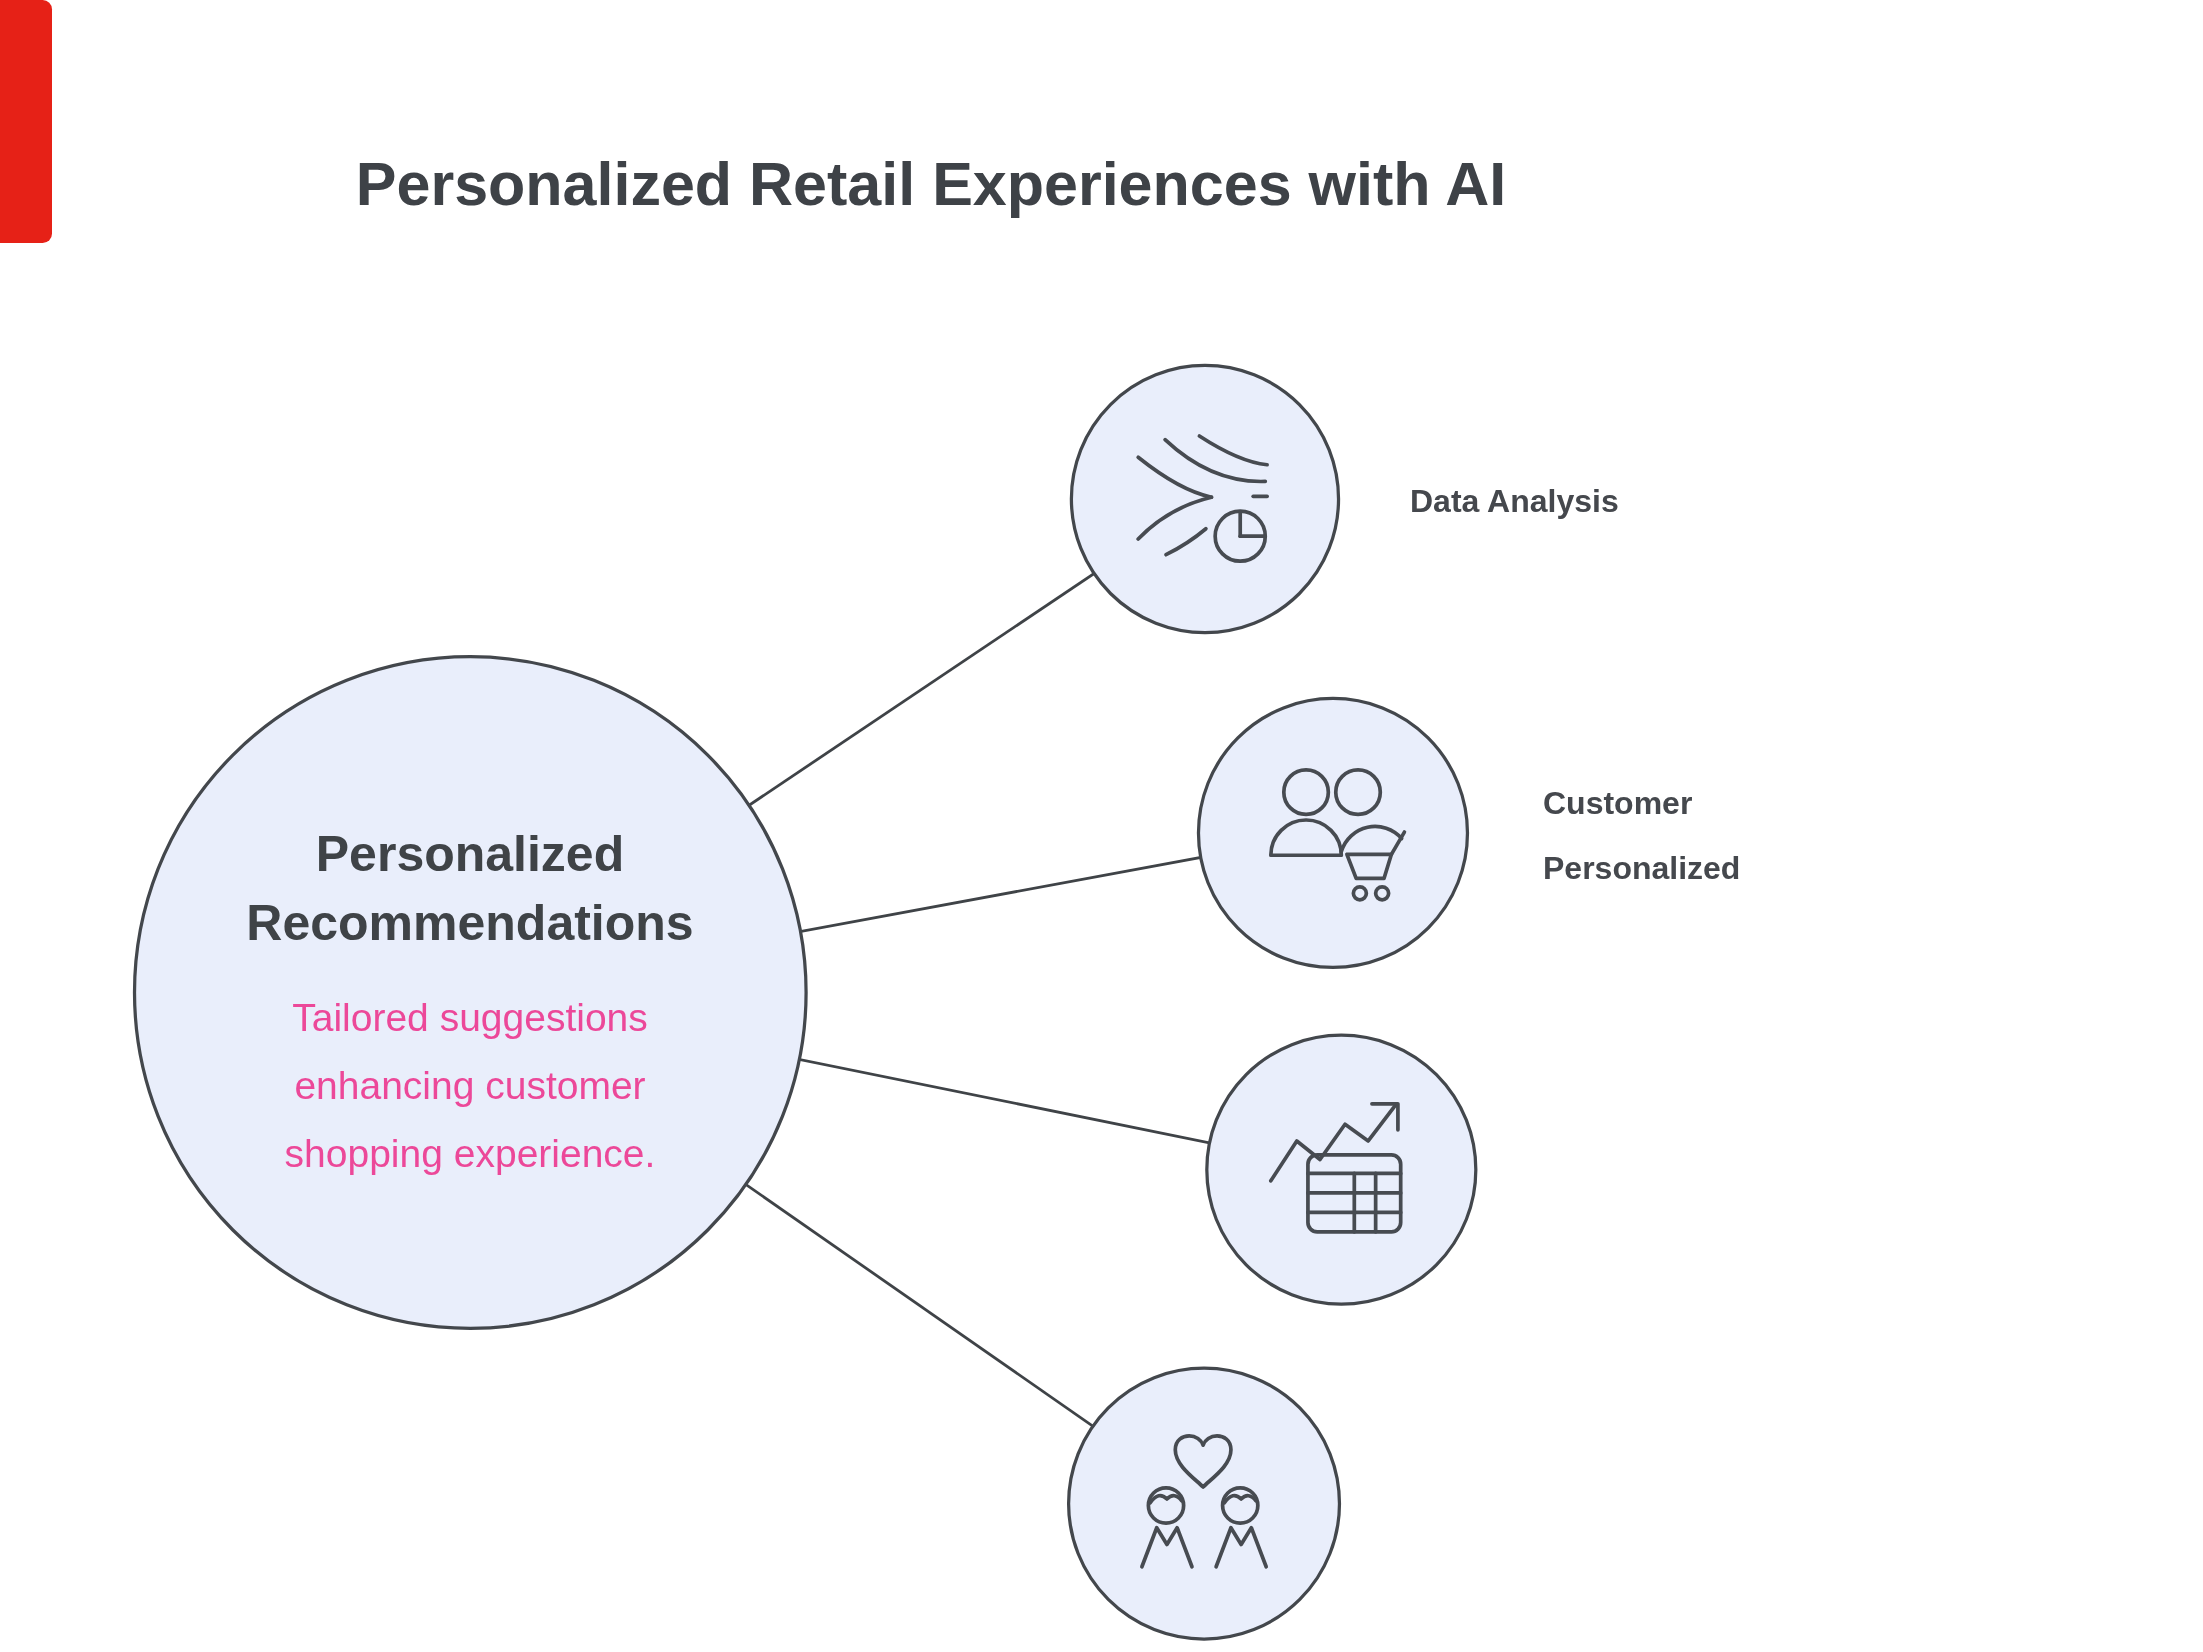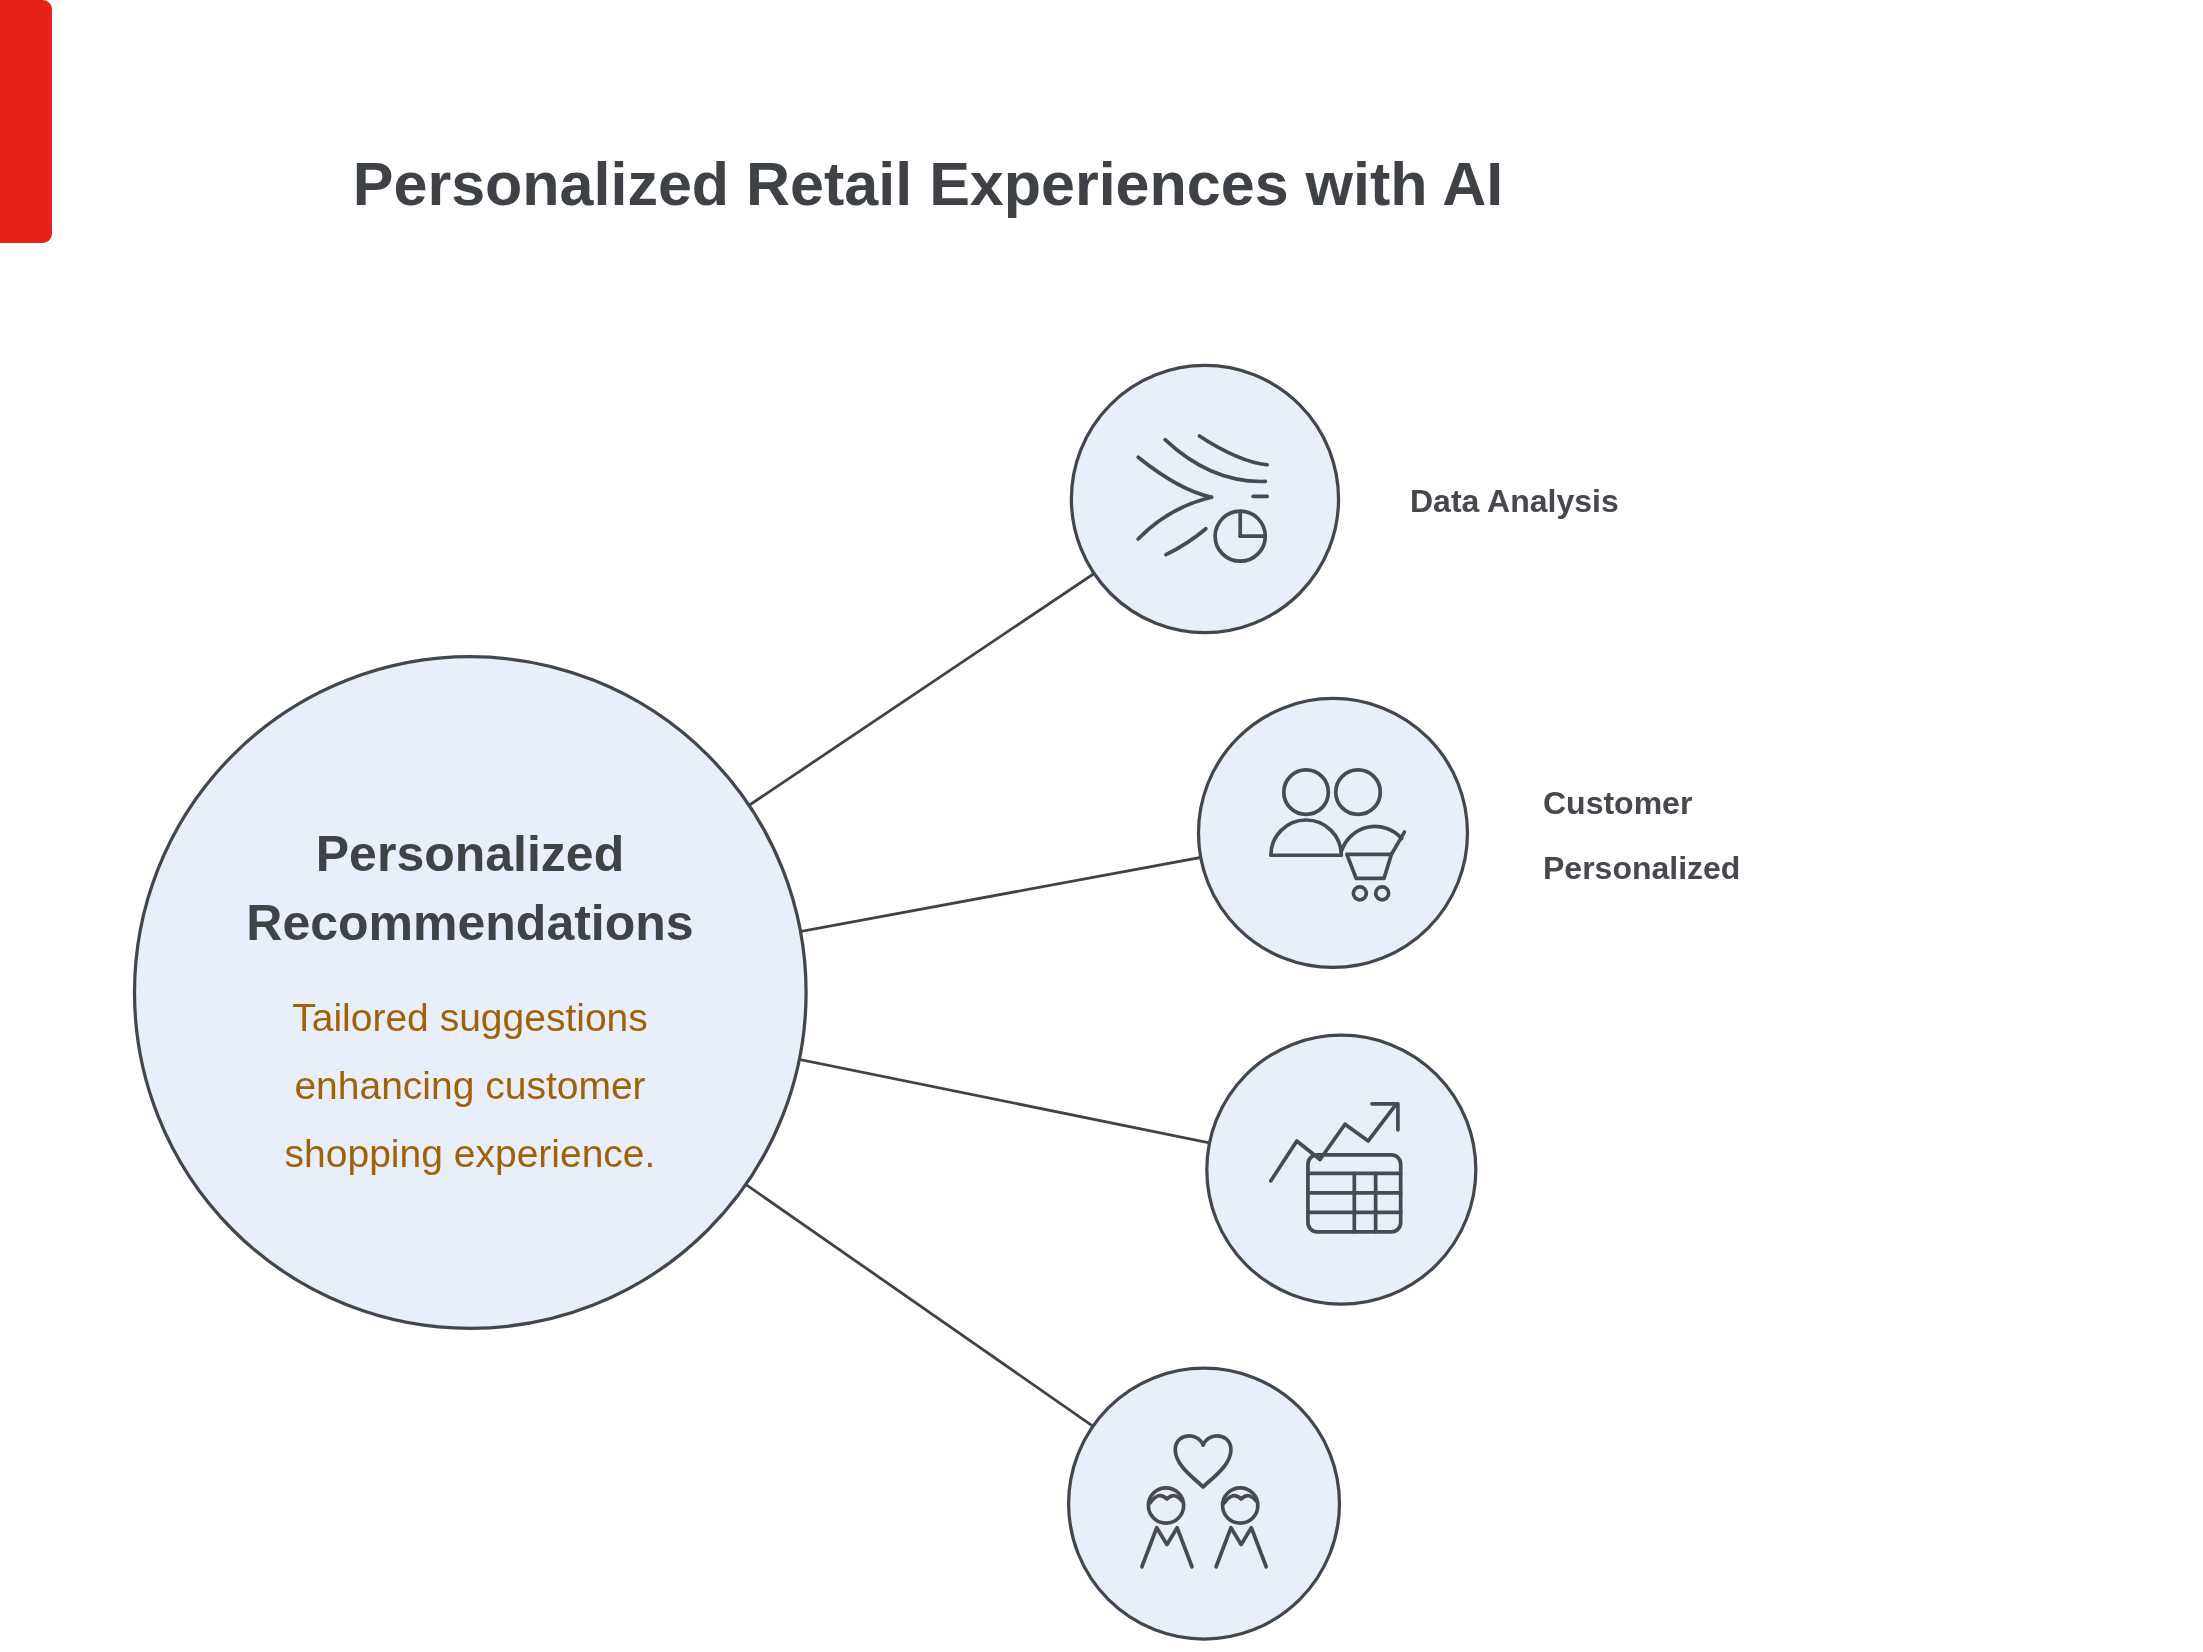--- a/index.html
+++ b/index.html
@@ -2,20 +2,21 @@
 <html style="font-size:15px"><head>
 <meta charset="utf-8">
 <style>
   html,body{margin:0;padding:0;background:#ffffff;}
   .canvas{
     position:relative;
     width:1856px;height:1653px;
     background:#ffffff;
     font-family:"Liberation Sans", sans-serif;
     overflow:hidden;
+    padding-left:6px;
   }
   .page-title{
     position:absolute;
     left:0;right:0;top:147px;
     text-align:center;
     font-size:61px;
     font-weight:700;
     line-height:74px;
     color:#3e4247;
     letter-spacing:0px;
@@ -40,21 +41,21 @@
     font-weight:700;
     line-height:69px;
     color:#3f4347;
   }
   .center-desc{
     margin:26px auto 0;
     width:436px;
     font-size:39px;
     font-weight:400;
     line-height:68px;
-    color:#a16207;
+    color:#ec4899;
   }
   .node-label{
     position:absolute;
     font-size:32px;
     font-weight:700;
     line-height:65px;
     color:#45484d;
     white-space:nowrap;
   }
   .node-label.wrap{white-space:normal;width:352px;}

